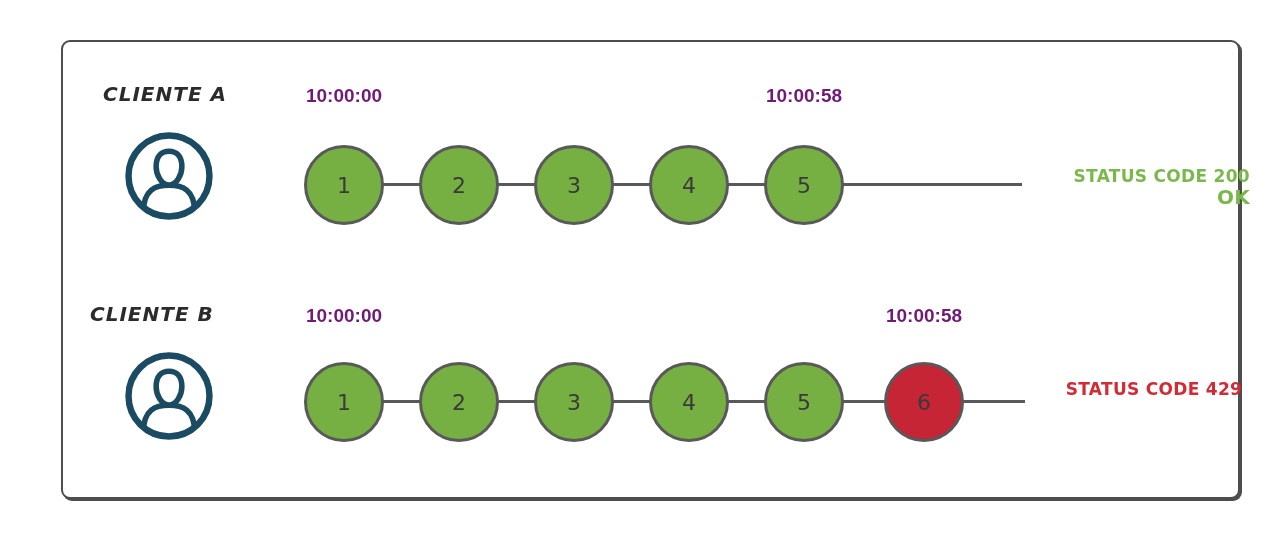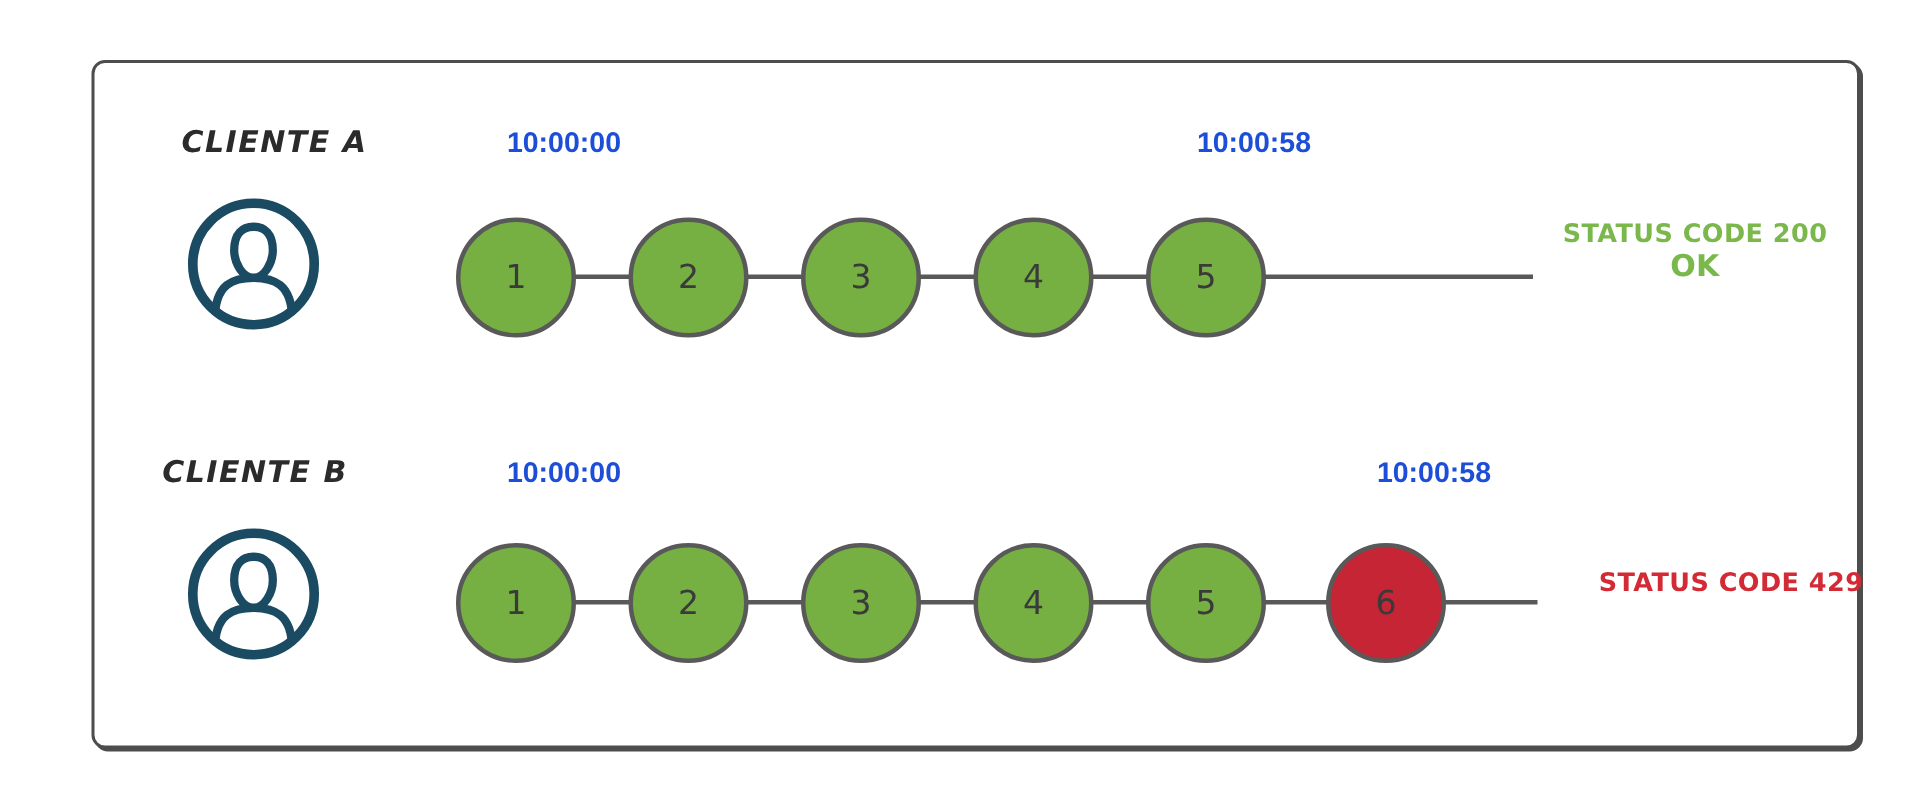--- a/index.html
+++ b/index.html
@@ -21,21 +21,21 @@
     height: 455px;
     background: #ffffff;
     border: 2px solid #4d4d4d;
     border-radius: 9px;
     box-shadow: 2px 2px 0 #4d4d4d;
   }
 
   .client-label {
     position: absolute;
     width: 160px;
-    text-align: center;
+    text-align: left;
     font-family: "DejaVu Sans", sans-serif;
     font-style: italic;
     font-weight: bold;
     font-size: 20px;
     letter-spacing: 1px;
     color: #2b2b2b;
     white-space: nowrap;
   }
   #client-a-label { left: 40px; top: 40px; }
   #client-b-label { left: 27px; top: 260px; }
@@ -77,44 +77,44 @@
   .pos-1 { left: 241px; }
   .pos-2 { left: 356px; }
   .pos-3 { left: 471px; }
   .pos-4 { left: 586px; }
   .pos-5 { left: 701px; }
   .pos-6 { left: 821px; }
 
   .time-label {
     position: absolute;
     width: 140px;
-    text-align: right;
+    text-align: center;
     font-family: "Liberation Sans", sans-serif;
     font-weight: bold;
     font-size: 19px;
-    color: #1d4ed8;
+    color: #701a75;
     white-space: nowrap;
   }
   #time-a-start { left: 211px; top: 43px; }
   #time-a-end   { left: 671px; top: 43px; }
   #time-b-start { left: 211px; top: 263px; }
   #time-b-end   { left: 791px; top: 263px; }
 
   .status-block {
     position: absolute;
     width: 240px;
     text-align: center;
     font-family: "DejaVu Sans", sans-serif;
     font-weight: bold;
     font-size: 17px;
     line-height: 21px;
     letter-spacing: 0.3px;
     white-space: nowrap;
   }
-  #status-a { left: 947px; top: 104px; color: var(--green-text); }
+  #status-a { left: 947px; top: 124px; color: var(--green-text); text-align: right; }
   #status-b { left: 971px; top: 337px; color: var(--red-text); }
   .status-message { font-size: 20px; }
 
   .avatar svg { width: 100%; height: 100%; }
 </style>
 </head>
 <body>
 
 <div class="frame">
 

